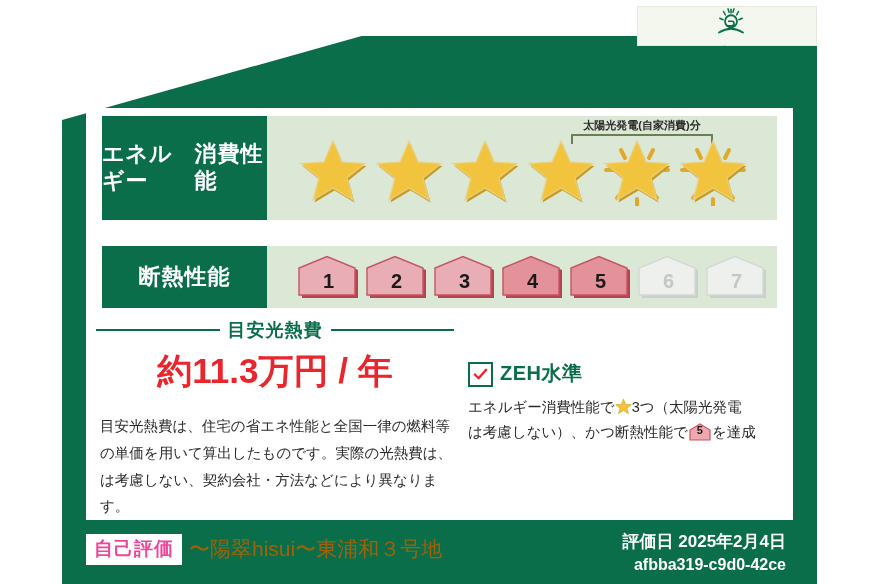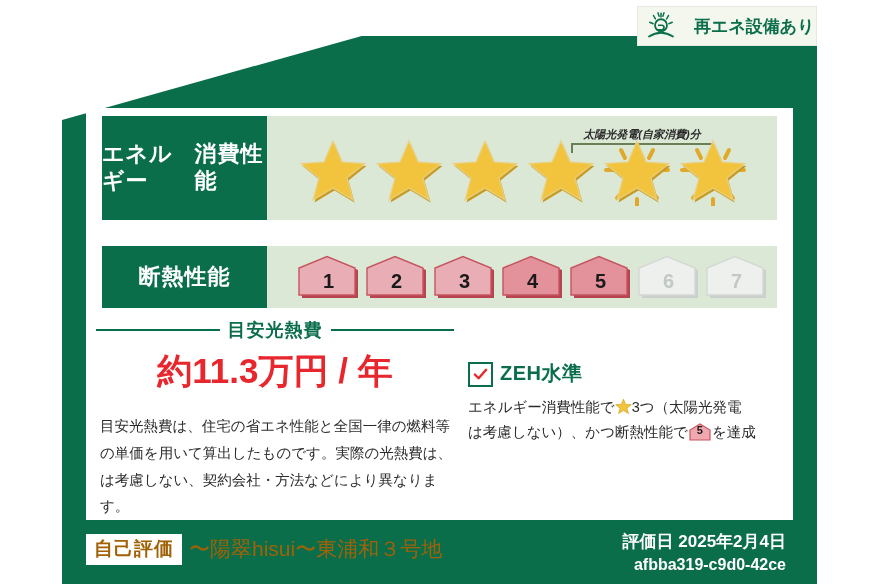--- a/index.html
+++ b/index.html
@@ -34,21 +34,21 @@
     display:flex;align-items:center;justify-content:center;
   }
   .tab-house span{
     color:#0a6e4b;font-weight:bold;font-size:19px;letter-spacing:0px;
   }
 
   
   .badge-re{
     position:absolute;left:637px;top:6px;width:180px;height:40px;
     background:#f4f7ee;border:1px solid #e4eadd;
-    display:flex;align-items:center;gap:18px;padding-left:8px;box-sizing:border-box;
+    display:flex;align-items:center;gap:6px;padding-left:8px;box-sizing:border-box;flex-direction:column;
   }
   .badge-re .lbl{color:#0a6e4b;font-weight:bold;font-size:17px;}
   .sun-icon{width:30px;height:30px;flex:0 0 30px;}
 
   
   .title-sub{
     position:absolute;left:0;right:0;top:48px;text-align:center;
     color:#0a6e4b;font-weight:bold;font-size:17px;letter-spacing:1px;
   }
   .title-main{
@@ -71,21 +71,21 @@
     display:flex;align-items:center;
   }
 
   
   .stars{display:flex;align-items:center;gap:4px;padding-left:30px;margin-top:6px;}
   .star-wrap{position:relative;width:72px;height:70px;}
   .star-wrap svg{position:absolute;left:0;top:0;}
 
   
   .solar-ann{
-    position:absolute;left:300px;top:11px;width:150px;text-align:center;font-style:italic;
+    position:absolute;left:300px;top:2px;width:150px;text-align:center;
   }
   .solar-ann .txt{
     font-size:11px;color:#2a2a2a;font-weight:bold;white-space:nowrap;
   }
   .solar-ann .bracket{
     height:8px;border:2px solid #6b7f55;border-bottom:none;margin:1px 4px 0 4px;
   }
 
   
   .houses{display:flex;align-items:center;gap:5px;padding-left:30px;}
@@ -136,21 +136,21 @@
     display:flex;align-items:flex-end;justify-content:center;
     font-size:11px;font-weight:bold;color:#1a1a1a;padding-bottom:1px;box-sizing:border-box;
   }
 
   
   .foot-eval{
     position:absolute;left:86px;top:534px;height:30px;
     display:flex;align-items:center;gap:7px;
   }
   .foot-badge{
-    background:#ffffff;color:#a16207;font-weight:bold;font-size:19px;
+    background:#ffffff;color:#ec4899;font-weight:bold;font-size:19px;
     padding:2px 8px 3px 8px;letter-spacing:1px;
   }
   .foot-name{color:#a16207;font-size:21px;letter-spacing:0px;text-align:center;}
   .foot-date{
     position:absolute;right:92px;top:530px;text-align:right;color:#ffffff;
   }
   .foot-date .d{font-size:17px;font-weight:bold;letter-spacing:0px;}
   .foot-date .id{font-size:16px;font-weight:bold;margin-top:3px;letter-spacing:0px;}
 </style>
 </head>

